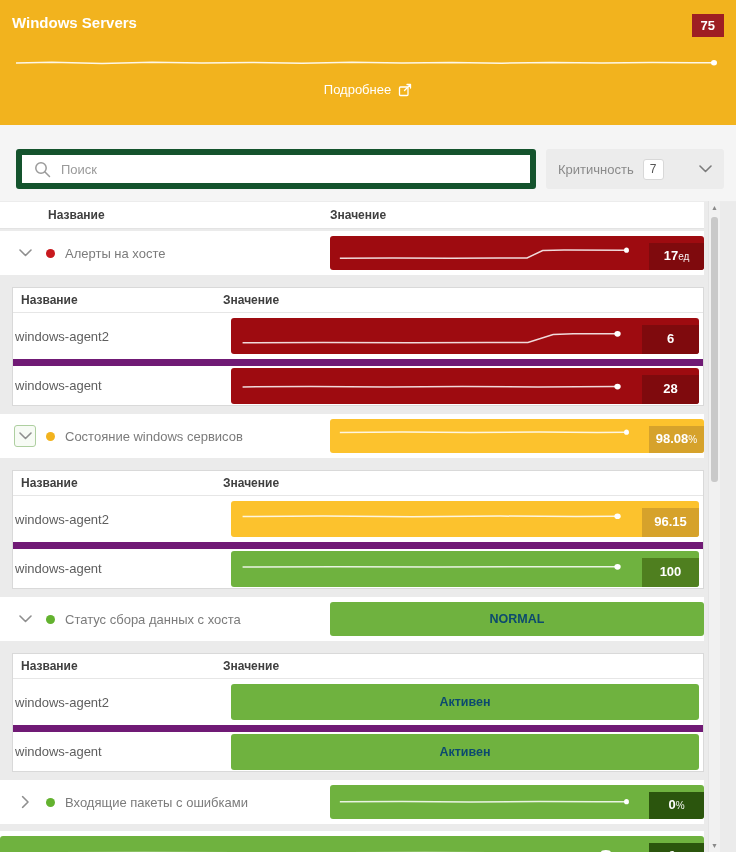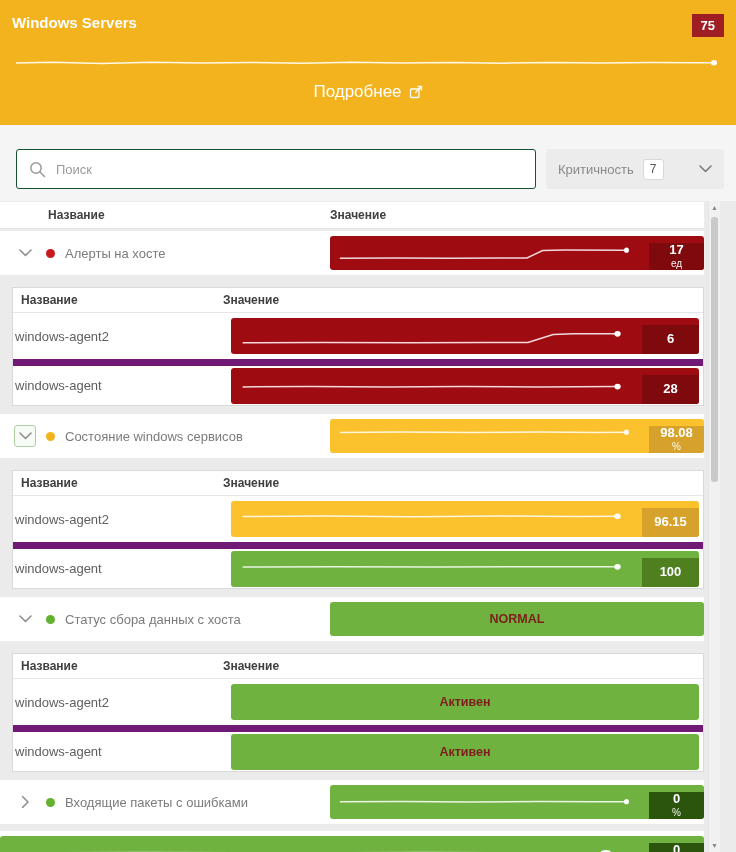--- a/index.html
+++ b/index.html
@@ -9,29 +9,29 @@
 
   
   .topbar { height:125px; background:var(--amber,#F2B31E); padding:0 12px; }
   .topbar-top { display:flex; justify-content:space-between; align-items:flex-start; padding-top:14px; }
   .page-title { font-size:15px; font-weight:bold; color:#fff; }
   .count-badge { background:var(--badge-red,#9E1E23); color:#fff; font-size:13px; font-weight:bold;
                  padding:4px 9px; border-radius:0; }
   .header-spark { display:block; width:100%; height:18px; margin-top:16px; }
   .header-spark polyline { fill:none; stroke:#fff; stroke-opacity:.9; stroke-width:1.5; }
   .header-spark circle { fill:#fff; }
-  .details-row { margin-top:11px; display:flex; justify-content:center; align-items:center; gap:7px;
-                 color:#fff; font-size:17px; cursor:pointer; }
+  .details-row { margin-top:11px; display:flex; justify-content:center; align-items:flex-end; gap:7px;
+                 color:#fff; font-size:13px; cursor:pointer; }
   .ext-icon { width:14px; height:14px; }
   .ext-icon * { stroke:#fff; fill:none; stroke-width:1.3; stroke-linecap:round; stroke-linejoin:round; }
 
   
   .toolbar { background:#f5f5f5; border-bottom:1px solid #ececec; padding:24px 12px 12px 16px;
              display:flex; gap:10px; }
-  .search-box { flex:1; height:40px; background:#fff; border:1px solid #14532d; border-radius:3px;
+  .search-box { flex:1; height:40px; background:#fff; border:6px solid #14532d; border-radius:3px;
                 display:flex; align-items:center; padding:0 12px; gap:10px; }
   .search-icon { width:17px; height:17px; flex:none; }
   .search-icon * { stroke:#9a9a9a; fill:none; stroke-width:1.5; stroke-linecap:round; }
   .search-box input { border:none; outline:none; flex:1; font-size:13px; color:#333; background:transparent;
                       font-family:"Liberation Sans",sans-serif; }
   .search-box input::placeholder { color:#9a9a9a; }
   .criticality { width:178px; height:40px; background:#ececec; border-radius:3px; display:flex;
                  align-items:center; padding:0 12px; gap:9px; font-size:13px; color:#8a8a8a; cursor:pointer; }
   .crit-count { background:#fff; border:1px solid #d8d8d8; border-radius:3px; min-width:21px; height:21px;
                 display:flex; align-items:center; justify-content:center; font-size:12px; color:#555; padding:0 4px; }
@@ -59,30 +59,30 @@
   .row-label { font-size:13px; color:#7b7b7b; white-space:nowrap; }
 
   .bar { position:relative; flex:1; height:34px; border-radius:3px; overflow:hidden; cursor:pointer; }
   .bar-critical { background:var(--critical,#9E0B10); }
   .bar-warning { background:var(--warning,#FCC22D); }
   .bar-ok { background:var(--ok,#6FB23F); }
   .spark { position:absolute; left:4px; top:0; height:100%; width:calc(100% - 62px); }
   .spark.wide { width:calc(100% - 64px); }
   .spark polyline { fill:none; stroke:rgba(255,255,255,.85); stroke-width:1.5; }
   .spark circle { fill:#fff; }
-  .val-box { position:absolute; right:0; top:7px; bottom:0; width:55px; display:flex; flex-direction:column;
+  .val-box { position:absolute; right:0; top:7px; bottom:0; width:55px; display:flex; flex-direction:row;
              align-items:center; justify-content:center; line-height:1.15; }
   .val-box .val { color:#fff; font-weight:bold; font-size:13px; }
   .val-box .unit { color:#fff; font-size:10px; opacity:.95; }
   .vb-critical { background:var(--critical-dark,#7F0A0D); }
   .vb-warning { background:var(--warning-dark,#D6A22B); }
   .vb-ok { background:var(--ok-dark,#4F7F1F); }
   .vb-ok-deep { background:var(--ok-darker,#2B550D); }
   .center-label { position:absolute; inset:0; display:flex; align-items:center; justify-content:center;
-                  color:#7f1d1d; font-weight:bold; font-size:12.5px; }
+                  color:#0c4a6e; font-weight:bold; font-size:12.5px; }
 
   
   .sub-panel { background:#fff; border:1px solid #d9d9d9; margin:0 0 8px 12px; }
   .sub-header { height:25px; display:flex; align-items:center; font-size:12px; font-weight:bold;
                 color:#3f3f3f; border-bottom:1px solid #e6e6e6; }
   .sub-header .c1 { padding-left:8px; width:210px; }
   .sub-row { display:flex; align-items:center; height:46px; }
   .sub-row + .sub-row { border-top:7px solid #701a75; }
   .sub-name { width:218px; padding-left:2px; font-size:13px; color:#5e5e5e; flex:none; }
   .sub-bar { height:36px; margin-right:4px; }

